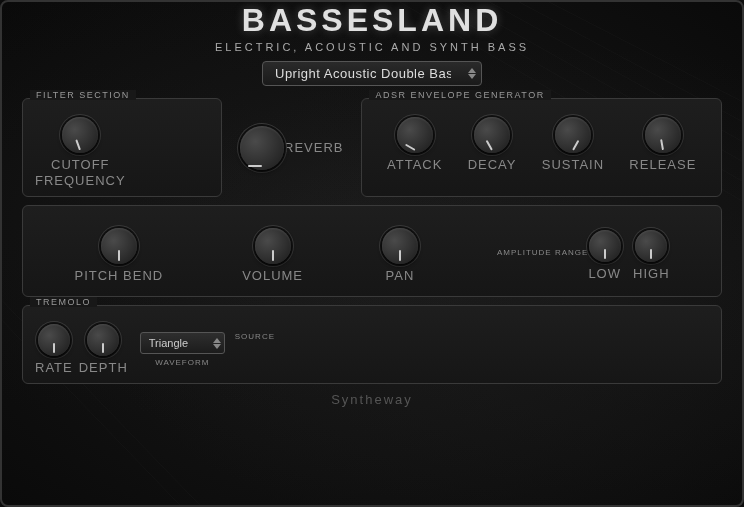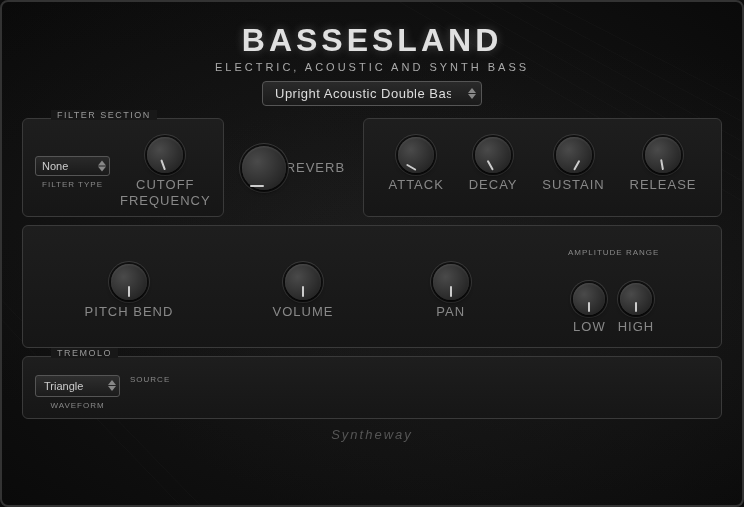--- a/index.html
+++ b/index.html
@@ -32,21 +32,21 @@
       background: 
         radial-gradient(ellipse at 80% 60%, rgba(40,40,40,0.3) 0%, transparent 60%),
         radial-gradient(ellipse at 20% 40%, rgba(30,30,30,0.2) 0%, transparent 50%);
       pointer-events: none;
       z-index: 0;
     }
 
     .content {
       position: relative;
       z-index: 1;
-      padding: 20px 20px;
+      padding: 0 20px;
     }
 
     
     .header {
       text-align: center;
       margin-bottom: 8px;
     }
 
     .app-title {
       font-size: 32px;
@@ -129,21 +129,21 @@
       background: linear-gradient(to bottom, #1e1e1e, #161616);
       border: 1px solid #3a3a3a;
       border-radius: 6px;
       padding: 10px 12px 8px;
       position: relative;
     }
 
     .panel-label {
       position: absolute;
       top: -9px;
-      left: 28px;
+      left: 7px;
       background: #181818;
       padding: 0 6px;
       font-size: 9px;
       letter-spacing: 1.5px;
       color: #999;
       text-transform: uppercase;
       font-family: Arial, sans-serif;
     }
 
     
@@ -311,23 +311,21 @@
     .middle-inner {
       display: flex;
       align-items: center;
       justify-content: space-around;
       margin-top: 8px;
       padding: 4px 0;
     }
 
     .amplitude-range-group {
       display: flex;
-      flex-direction: column;
-      align-items: center;
-      gap: 20px;
+      align-items: center;
     }
 
     .amplitude-label {
       font-size: 8px;
       letter-spacing: 1px;
       color: #888;
       text-transform: uppercase;
       margin-bottom: 6px;
       text-align: center;
     }
@@ -405,21 +403,20 @@
     
     .footer {
       text-align: center;
       margin-top: 6px;
     }
 
     .footer-brand {
       font-size: 13px;
       color: #555;
       letter-spacing: 2px;
-      font-style: italic;
     }
 
     
     .knob-cutoff::after {
       transform: translateX(-50%) rotate(-20deg);
       transform-origin: 50% 100%;
     }
 
     
     .knob-attack::after { transform: translateX(-50%) rotate(-60deg); transform-origin: 50% 100%; }
@@ -476,46 +473,35 @@
           <div class="arrow-down"></div>
         </div>
       </div>
     </div>
 
     <div class="sections-row">
 
       <div class="panel filter-section">
         <span class="panel-label">Filter Section</span>
         <div class="filter-inner">
-          <div class="filter-type-wrapper">
-            <div class="filter-select-box">
-              <select class="filter-select">
-                <option>None</option>
-              </select>
-              <div class="filter-arrows">
-                <div class="arrow-up"></div>
-                <div class="arrow-down"></div>
-              </div>
-            </div>
-            <div class="filter-label">Filter Type</div>
-          </div>
 
           <div class="knob-wrapper">
             <div class="knob knob-md knob-cutoff"></div>
             <div class="knob-label">Cutoff<br>Frequency</div>
           </div>
         </div>
       </div>
 
       <div class="reverb-area">
         <div class="knob knob-lg knob-reverb"></div>
         <div class="knob-label">Reverb</div>
       </div>
 
       <div class="panel adsr-section">
+        <span class="panel-label">ADSR Envelope Generator</span>
         <div class="adsr-knobs">
           <div class="knob-wrapper">
             <div class="knob knob-md knob-attack"></div>
             <div class="knob-label">Attack</div>
           </div>
           <div class="knob-wrapper">
             <div class="knob knob-md knob-decay"></div>
             <div class="knob-label">Decay</div>
           </div>
           <div class="knob-wrapper">
@@ -565,20 +551,30 @@
           </div>
 
         </div>
       </div>
     </div>
 
     <div class="panel tremolo-section">
       <span class="panel-label">Tremolo</span>
       <div class="tremolo-inner">
 
+        <div class="tremolo-knobs">
+          <div class="knob-wrapper">
+            <div class="knob knob-sm"></div>
+            <div class="knob-label">Rate</div>
+          </div>
+          <div class="knob-wrapper">
+            <div class="knob knob-sm"></div>
+            <div class="knob-label">Depth</div>
+          </div>
+        </div>
 
         <div class="tremolo-dropdowns">
 
           <div class="dropdown-group">
             <div class="dropdown-wrapper">
               <select class="dropdown-select">
                 <option>Triangle</option>
               </select>
               <div class="dropdown-arrows">
                 <div class="arrow-up"></div>

